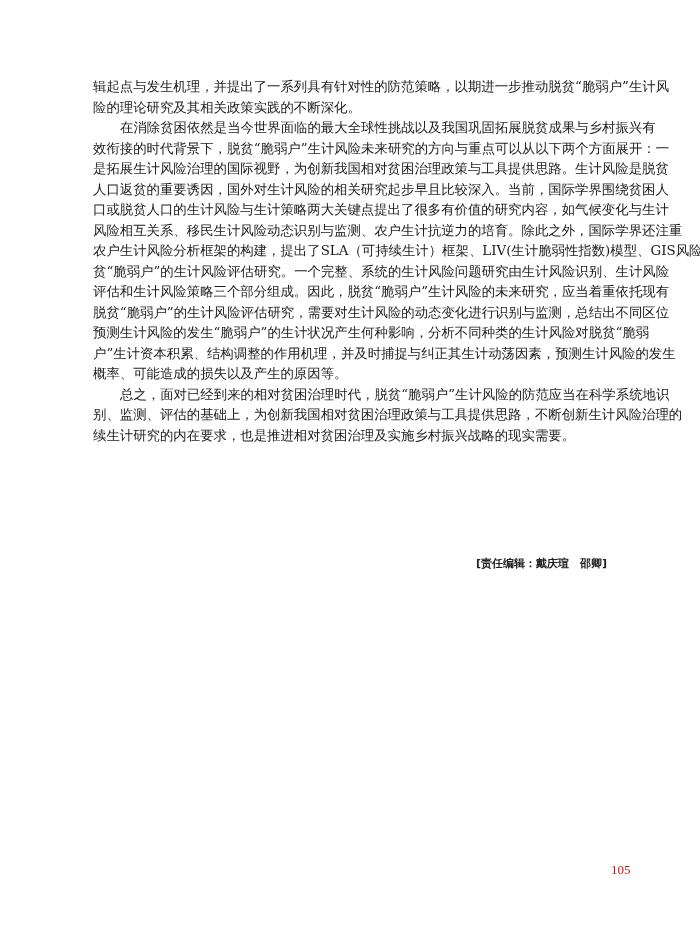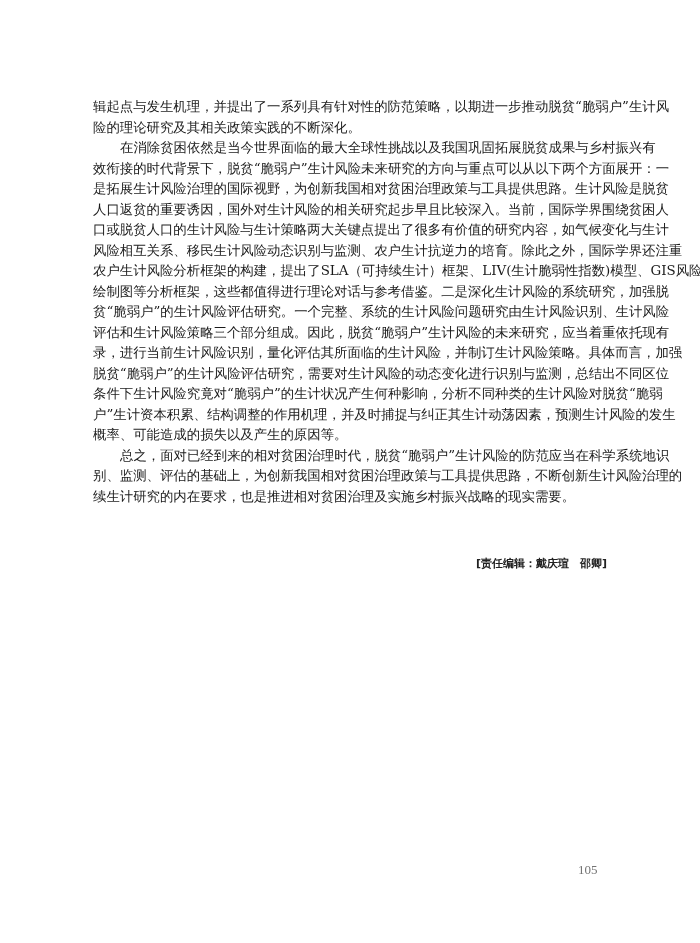--- a/index.html
+++ b/index.html
@@ -1,51 +1,49 @@
 <!DOCTYPE html>
 <html><head>
 <meta charset="utf-8">
 <style>
   html, body { margin:0; padding:0; background:#ffffff; }
   body { width:700px; height:943px; position:relative; overflow:hidden;
          font-family:"DejaVu Serif","Liberation Serif",serif; color:#1a1a1a; }
-  .page { position:absolute; left:93px; top:77px; width:515px;margin-top:20px; }
+  .page { position:absolute; left:93px; top:77px; width:515px; }
   .line { height:20.5px; line-height:20.5px; font-size:13.4px; white-space:nowrap;
           text-align:justify; text-align-last:justify; letter-spacing:0; }
   .line.last { text-align-last:left; }
   .line.indent { padding-left:27px; }
   .editor { position:absolute; right:93px; top:556px; font-family:"DejaVu Sans","Liberation Sans",sans-serif;
             font-size:11px; font-weight:bold; color:#222;margin-left:22px; }
-  .pagenum { position:absolute; left:578px; top:862px; font-size:13px;
-             font-family:"Liberation Serif","DejaVu Serif",serif; color:#737373; }
+  .pagenum { position:absolute; left:611px; top:862px; font-size:13px;
+             font-family:"Liberation Serif","DejaVu Serif",serif; color:#b91c1c; }
 </style>
 </head>
 <body>
 
 <div class="page">
 
   <div>
     <div class="line">辑起点与发生机理，并提出了一系列具有针对性的防范策略，以期进一步推动脱贫“脆弱户”生计风</div>
     <div class="line last">险的理论研究及其相关政策实践的不断深化。</div>
   </div>
 
   <div>
     <div class="line indent">在消除贫困依然是当今世界面临的最大全球性挑战以及我国巩固拓展脱贫成果与乡村振兴有</div>
     <div class="line">效衔接的时代背景下，脱贫“脆弱户”生计风险未来研究的方向与重点可以从以下两个方面展开：一</div>
     <div class="line">是拓展生计风险治理的国际视野，为创新我国相对贫困治理政策与工具提供思路。生计风险是脱贫</div>
     <div class="line">人口返贫的重要诱因，国外对生计风险的相关研究起步早且比较深入。当前，国际学界围绕贫困人</div>
     <div class="line">口或脱贫人口的生计风险与生计策略两大关键点提出了很多有价值的研究内容，如气候变化与生计</div>
     <div class="line">风险相互关系、移民生计风险动态识别与监测、农户生计抗逆力的培育。除此之外，国际学界还注重</div>
     <div class="line">农户生计风险分析框架的构建，提出了SLA（可持续生计）框架、LIV(生计脆弱性指数)模型、GIS风险</div>
-    <div class="line">绘制图等分析框架，这些都值得进行理论对话与参考借鉴。二是深化生计风险的系统研究，加强脱</div>
     <div class="line">贫“脆弱户”的生计风险评估研究。一个完整、系统的生计风险问题研究由生计风险识别、生计风险</div>
     <div class="line">评估和生计风险策略三个部分组成。因此，脱贫“脆弱户”生计风险的未来研究，应当着重依托现有</div>
-    <div class="line">录，进行当前生计风险识别，量化评估其所面临的生计风险，并制订生计风险策略。具体而言，加强</div>
     <div class="line">脱贫“脆弱户”的生计风险评估研究，需要对生计风险的动态变化进行识别与监测，总结出不同区位</div>
-    <div class="line">条件下生计风险究竟对“脆弱户”的生计状况产生何种影响，分析不同种类的生计风险对脱贫“脆弱</div>
+    <div class="line">预测生计风险的发生“脆弱户”的生计状况产生何种影响，分析不同种类的生计风险对脱贫“脆弱</div>
     <div class="line">户”生计资本积累、结构调整的作用机理，并及时捕捉与纠正其生计动荡因素，预测生计风险的发生</div>
     <div class="line last">概率、可能造成的损失以及产生的原因等。</div>
   </div>
 
   <div>
     <div class="line indent">总之，面对已经到来的相对贫困治理时代，脱贫“脆弱户”生计风险的防范应当在科学系统地识</div>
     <div class="line">别、监测、评估的基础上，为创新我国相对贫困治理政策与工具提供思路，不断创新生计风险治理的</div>
     <div class="line last">续生计研究的内在要求，也是推进相对贫困治理及实施乡村振兴战略的现实需要。</div>
   </div>
 </div>

